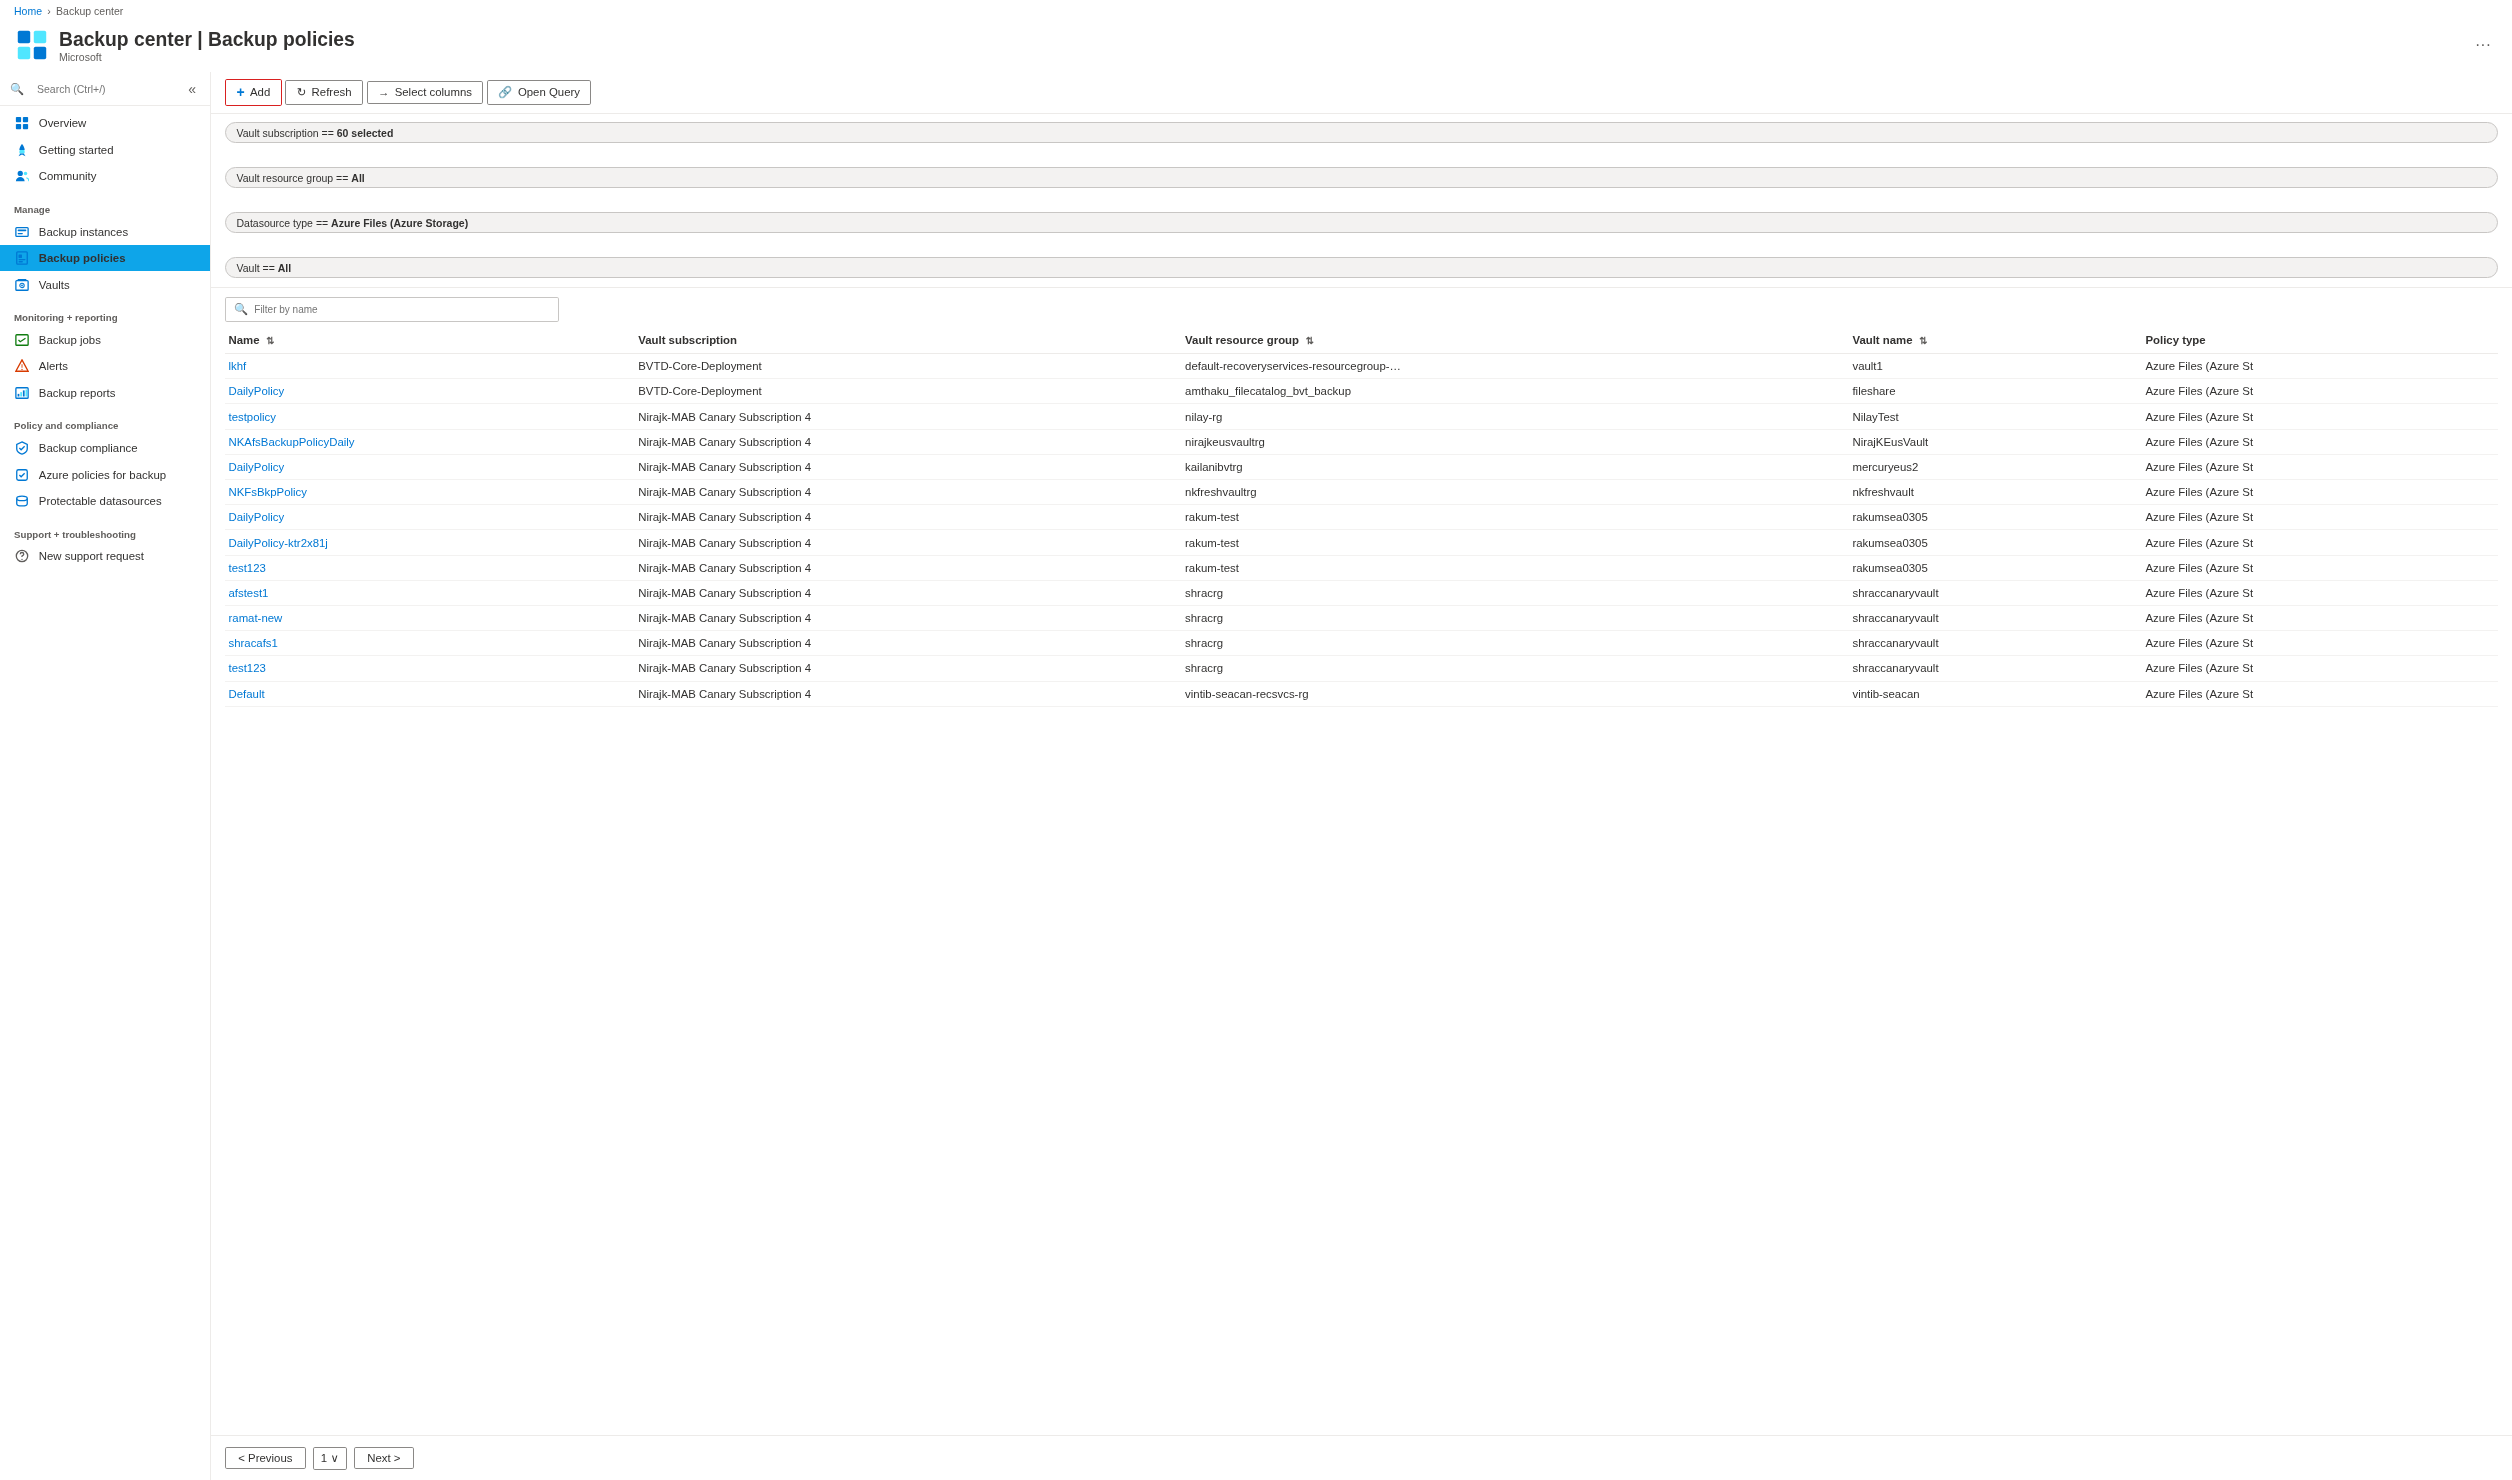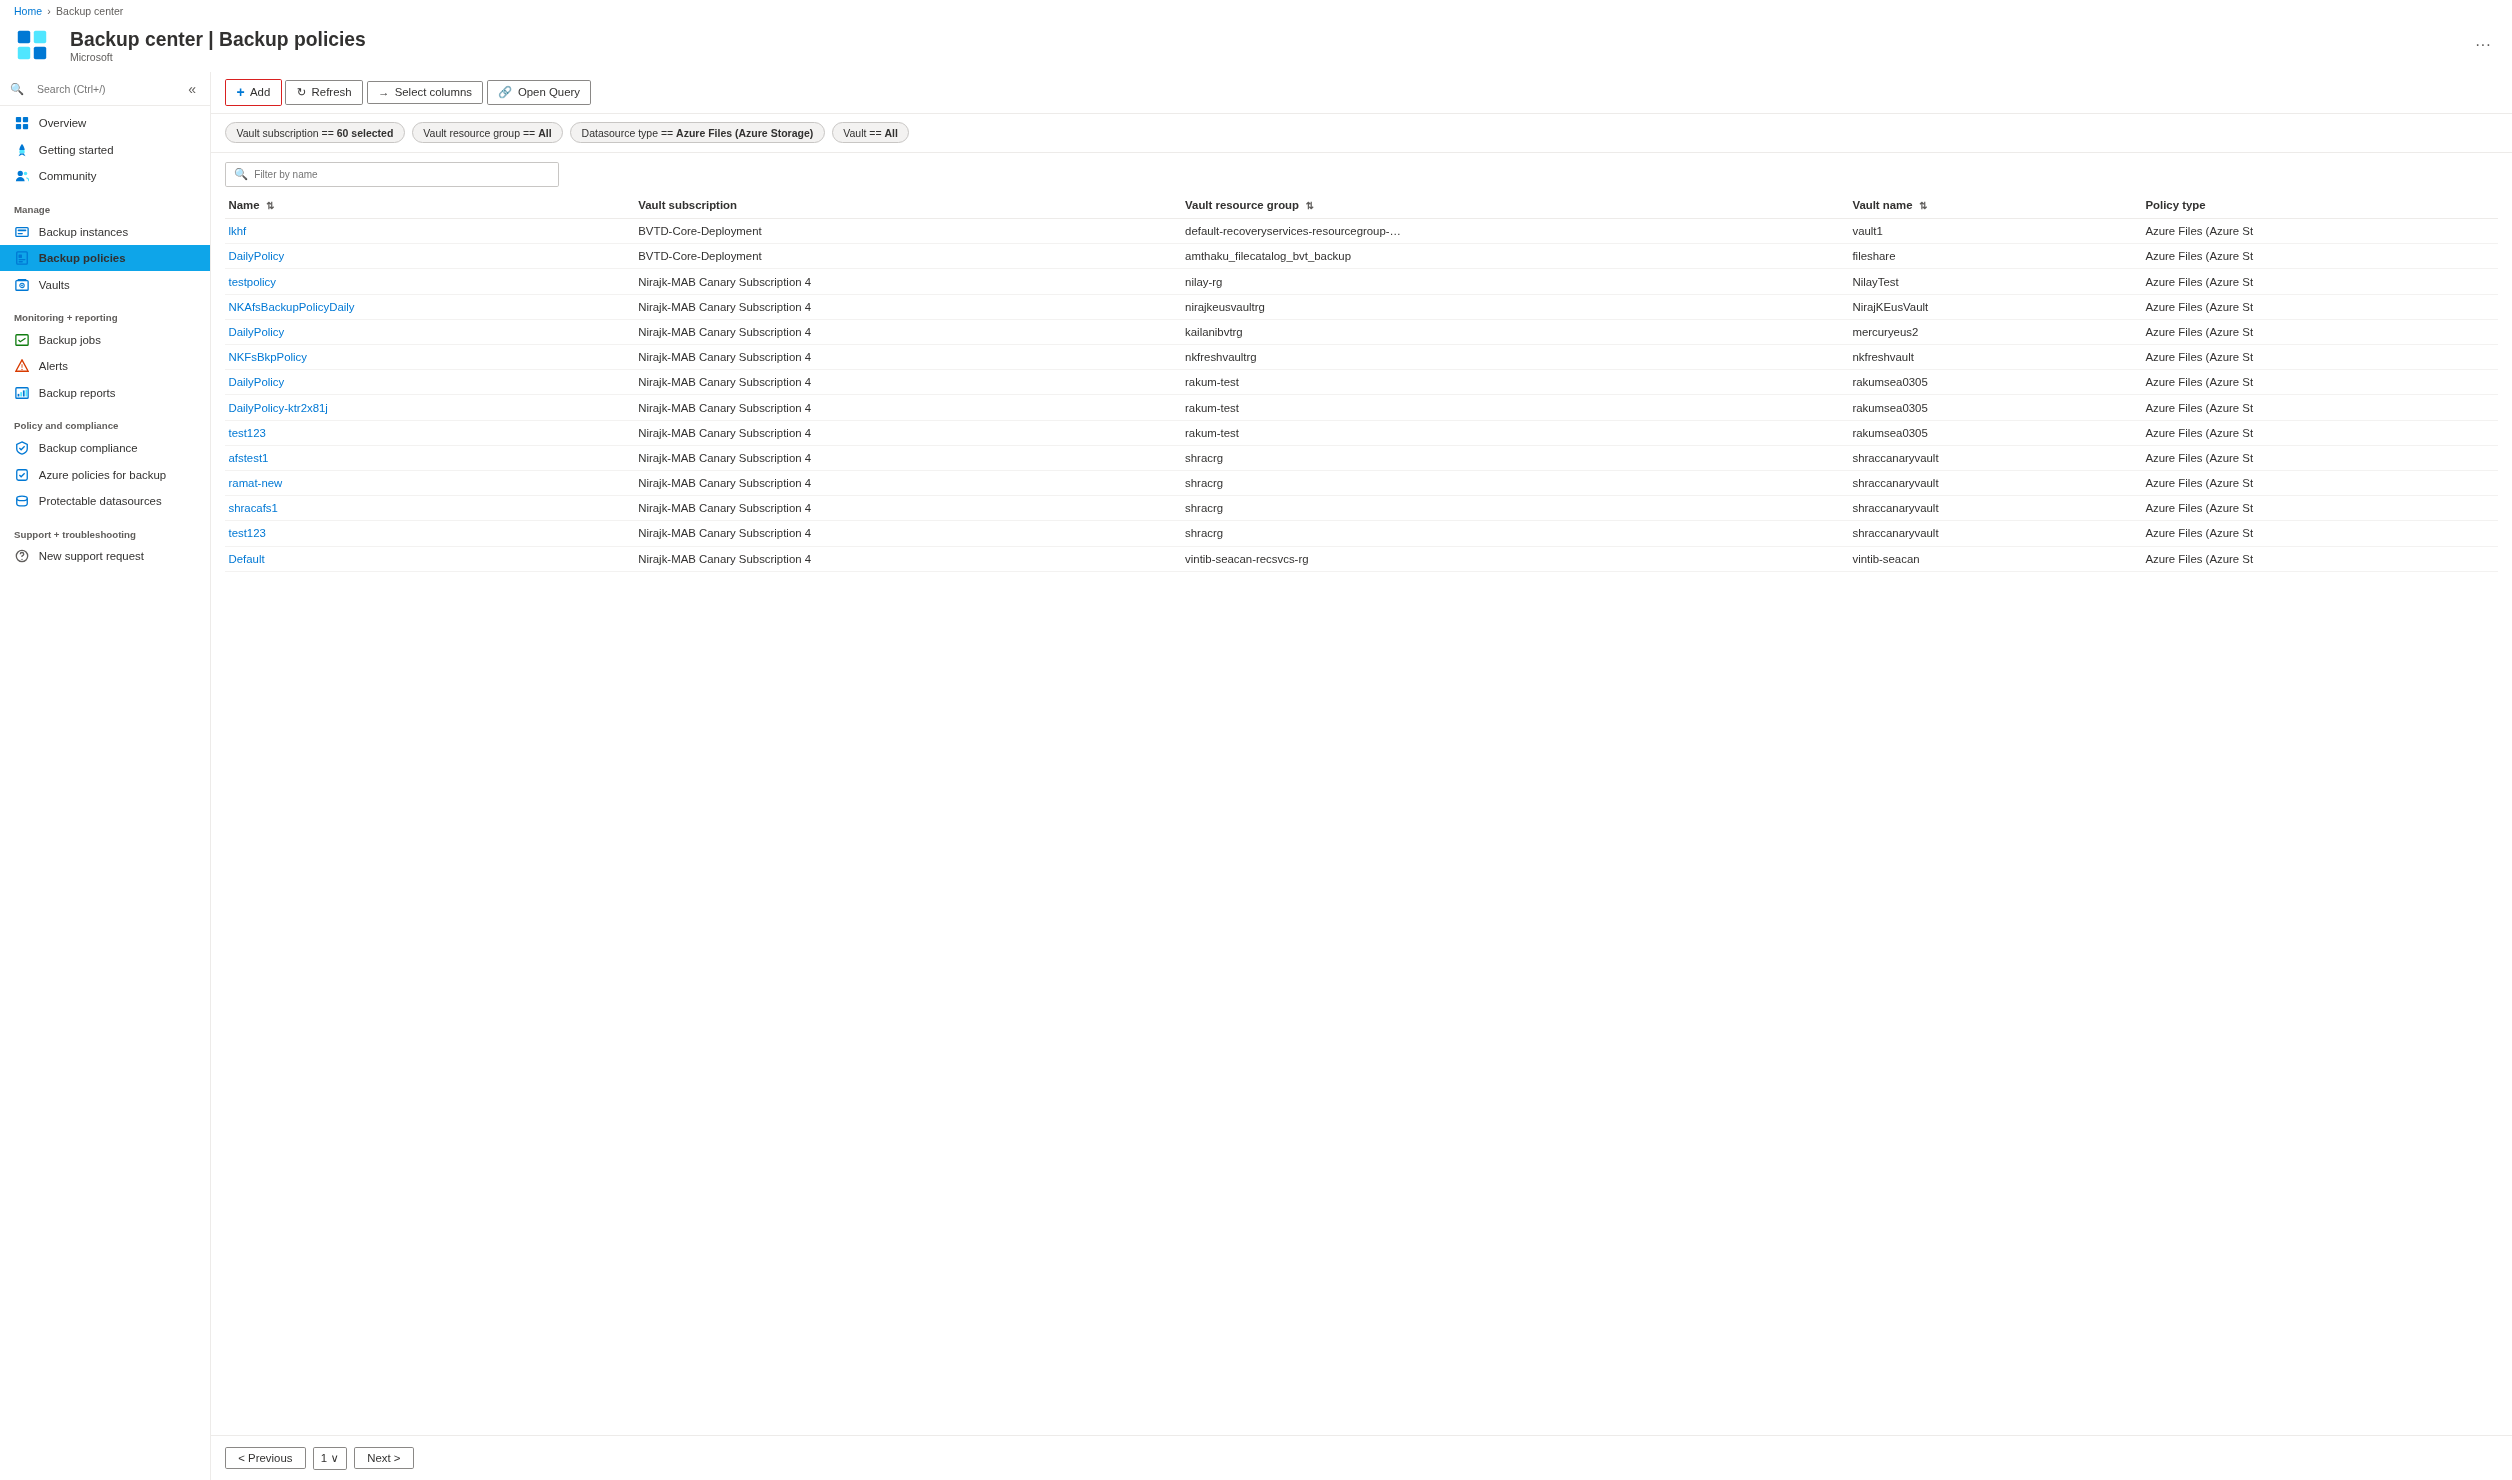--- a/index.html
+++ b/index.html
@@ -4,21 +4,21 @@
   <style>
     * { box-sizing: border-box; margin: 0; padding: 0; }
     body { font-family: 'Segoe UI', Arial, sans-serif; font-size: 11.4px; color: #323130; background: #fff; display: flex; flex-direction: column; height: 100vh; overflow: hidden; }
 
     
     .breadcrumb { padding: 5.3px 14px; font-size: 10.5px; color: #605e5c; display: flex; align-items: center; gap: 5.3px; background: #fff; }
     .breadcrumb a { color: #0078d4; text-decoration: none; }
     .breadcrumb-sep { color: #605e5c; }
 
     
-    .page-header { display: flex; align-items: center; padding: 5.3px 14px 8.8px 14px; gap: 21px; background: #fff; }
+    .page-header { display: flex; align-items: center; padding: 5.3px 14px 8.8px 14px; gap: 10px; background: #fff; }
     .page-header-icon { width: 35px; height: 35px; display: flex; align-items: center; justify-content: center; flex-shrink: 0; }
     .page-header-text { flex: 1; }
     .page-header-text h1 { font-size: 19.3px; font-weight: 600; color: #323130; line-height: 1.2; }
     .page-header-text .subtitle { font-size: 10.5px; color: #605e5c; }
     .page-header-more { color: #605e5c; font-size: 16px; cursor: pointer; padding: 3.5px 7px; }
 
     
     .main-layout { display: flex; flex: 1; overflow: hidden; }
 
     
@@ -34,21 +34,21 @@
 
     
     .content { flex: 1; display: flex; flex-direction: column; overflow: hidden; background: #fff; }
 
     
     .toolbar { display: flex; align-items: center; gap: 3.5px; padding: 7px 14px; border-bottom: 0.9px solid #edebe9; }
     .toolbar-btn { display: flex; align-items: center; gap: 5.3px; padding: 4.4px 10.5px; border: 0.9px solid #8a8886; background: #fff; border-radius: 1.8px; cursor: pointer; font-size: 11.4px; color: #323130; }
     .toolbar-btn.add-btn { border: 1.8px solid #d92020; }
 
     
-    .filters { display: flex; gap: 7px; padding: 8.8px 14px; flex-wrap: wrap; border-bottom: 0.9px solid #edebe9; }
+    .filters { display: flex; gap: 24px; padding: 8.8px 14px; flex-wrap: wrap; border-bottom: 0.9px solid #edebe9; flex-direction: column; }
     .filter-chip { background: #f3f2f1; border: 0.9px solid #c8c6c4; border-radius: 10.5px; padding: 3.5px 10.5px; font-size: 10.5px; color: #323130; cursor: pointer; white-space: nowrap; }
 
     
     .search-bar { padding: 8.8px 14px 5.3px 14px; }
     .search-input-wrap { display: flex; align-items: center; border: 0.9px solid #c8c6c4; border-radius: 1.8px; padding: 4.4px 8.8px; width: 334px; gap: 5.3px; }
     .search-input-wrap input { border: none; outline: none; font-size: 10px; color: #323130; width: 100%; }
     .search-input-wrap .search-icon { color: #605e5c; font-size: 11.4px; }
 
     
     .item-count { padding: 3.5px 14px 7px 14px; font-size: 10.5px; color: #605e5c; }

